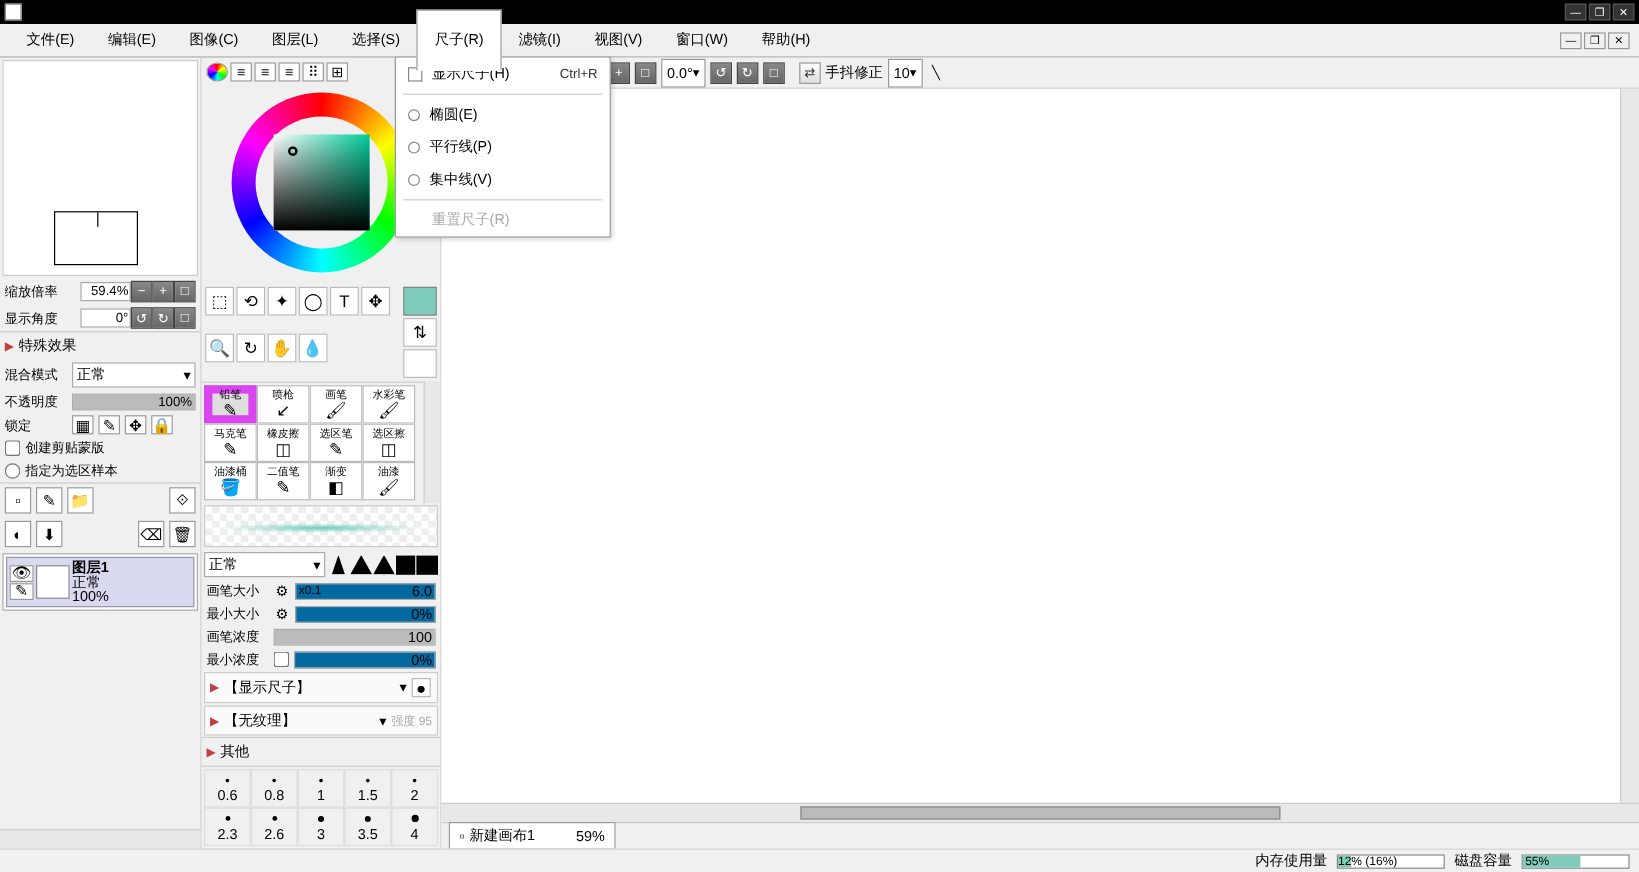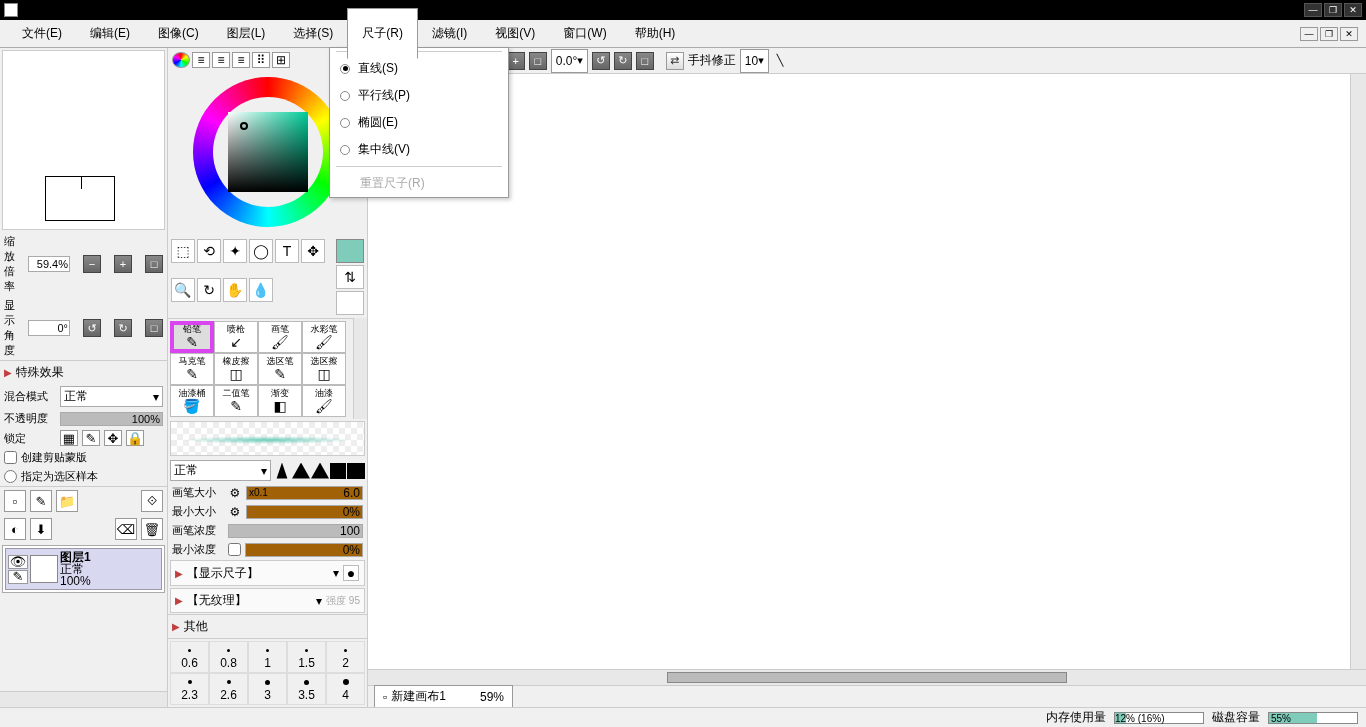--- a/index.html
+++ b/index.html
@@ -11,21 +11,21 @@
 .menubar{height:28px;background:#f0f0f0;border-bottom:1px solid #aaa;display:flex;align-items:center;padding:0 8px}
 .menuitem{padding:16px 14px;cursor:pointer}
 .menuitem.open{background:#fff;border:1px solid #999;border-bottom:1px solid #fff;position:relative;z-index:11}
 .docbtns{margin-left:auto;display:flex}
 .docbtns .winbtn{background:#f0f0f0;color:#000;border:1px solid #999}
 .workspace{flex:1;display:flex;position:relative;overflow:hidden}
 .leftcol{width:168px;background:#f0f0f0;border-right:1px solid #ccc;display:flex;flex-direction:column}
 .navpanel{height:180px;background:#fff;border:1px solid #ccc;margin:2px;position:relative}
 .navthumb{position:absolute;left:42px;top:125px;width:70px;height:45px;border:1px solid #000}
 .navthumb::after{content:"";position:absolute;left:35px;top:0;width:1px;height:12px;background:#000}
-.navrow{display:flex;align-items:center;padding:2px 4px;gap:13px}
+.navrow{display:flex;align-items:center;padding:2px 4px;gap:0}
 .navrow label{flex:1;font-size:11px}
 .navrow input{width:42px;font-size:11px;text-align:right;border:1px solid #aaa;padding:1px}
 .sqbtn{width:18px;height:18px;background:linear-gradient(#888,#666);border:1px solid #444;color:#fff;display:flex;align-items:center;justify-content:center;font-size:11px;cursor:pointer}
 .sqbtn.light{background:linear-gradient(#fff,#ddd);color:#333;border:1px solid #999}
 .section-hdr{display:flex;align-items:center;padding:3px 4px;border-top:1px solid #ccc}
 .tri{color:#c04040;margin-right:4px;font-size:10px}
 .proprow{display:flex;align-items:center;padding:2px 4px;gap:4px}
 .proprow label{width:52px;font-size:11px}
 .selectbox{flex:1;border:1px solid #aaa;background:#fff;padding:1px 3px;font-size:11px;display:flex;justify-content:space-between;align-items:center}
 .slider{flex:1;height:14px;border:1px solid #aaa;background:linear-gradient(90deg,#bbb 0%,#bbb 100%);position:relative;text-align:right;padding:0 2px;font-size:11px;line-height:12px}
@@ -41,32 +41,32 @@
 .colorwheel{height:170px;position:relative;display:flex;align-items:center;justify-content:center}
 .wheel{width:150px;height:150px;border-radius:50%;background:conic-gradient(red,yellow,lime,cyan,blue,magenta,red);position:relative}
 .wheel::after{content:"";position:absolute;left:20px;top:20px;right:20px;bottom:20px;border-radius:50%;background:#f0f0f0}
 .sqpicker{position:absolute;width:80px;height:80px;background:linear-gradient(to bottom,transparent,#000),linear-gradient(to right,#fff,#00cc99);z-index:2}
 .sqpicker .cursor{position:absolute;left:12px;top:10px;width:8px;height:8px;border:2px solid #000;border-radius:50%}
 .toolgrid{display:flex;flex-wrap:wrap;padding:2px}
 .tgcell{width:24px;height:24px;border:1px solid #bbb;background:#fff;display:flex;align-items:center;justify-content:center;font-size:14px;cursor:pointer;margin:1px}
 .swatch{width:28px;height:24px;background:#7fccbb;border:1px solid #888;margin:1px}
 .brushgrid{display:flex;flex-wrap:wrap;padding:2px;border-top:1px solid #ccc}
 .brushcell{width:44px;height:32px;border:1px solid #bbb;background:#fff;font-size:9px;text-align:center;display:flex;flex-direction:column;align-items:center;justify-content:center;cursor:pointer;position:relative}
-.brushcell.sel{background:#ddd;border:4px solid #d946ef}
+.brushcell.sel{background:#ddd;border:7px solid #d946ef}
 .brushcell .bname{font-size:9px;line-height:10px}
 .brushcell .bicon{font-size:14px}
 .scrolly{width:14px;background:#e8e8e8;border-left:1px solid #ccc}
 .brushpreview{height:36px;margin:2px;border:1px solid #ccc;background:repeating-conic-gradient(#eee 0 25%,#fff 0 50%) 0 0/12px 12px;position:relative}
 .brushstroke{position:absolute;left:10px;right:10px;top:14px;height:8px;background:radial-gradient(ellipse,#6fccbb,transparent 70%);border-radius:50%}
 .tipsrow{display:flex;align-items:center;padding:2px;gap:2px}
 .tips{display:flex;gap:1px}
 .tip{width:18px;height:16px;background:#000;clip-path:polygon(50% 0,100% 100%,0 100%)}
 .sliderrow{display:flex;align-items:center;padding:2px 4px;gap:4px}
 .sliderrow label{width:52px;font-size:11px}
-.sliderbar{flex:1;height:14px;border:1px solid #aaa;background:#a16207;position:relative;font-size:10px;text-align:right;padding:0 2px;line-height:12px}
+.sliderbar{flex:1;height:14px;border:1px solid #aaa;background:#0369a1;position:relative;font-size:10px;text-align:right;padding:0 2px;line-height:12px}
 .sliderbar .left{position:absolute;left:2px;font-size:10px}
 .sliderbar.filled{background:linear-gradient(90deg,#bbb 100%,#bbb 100%)}
 .collap{display:flex;align-items:center;padding:3px 4px;border:1px solid #ccc;margin:1px 2px;background:#fafafa}
 .sizegrid{display:grid;grid-template-columns:repeat(5,1fr);padding:2px;border-top:1px solid #ccc}
 .sizecell{height:32px;border:1px solid #ddd;display:flex;flex-direction:column;align-items:center;justify-content:flex-end;font-size:10px;padding:2px}
 .sizecell .dot{width:3px;height:3px;background:#000;border-radius:50%;margin:auto}
 .canvaswrap{flex:1;display:flex;flex-direction:column;background:#fff}
 .toolbar2{height:26px;background:#f0f0f0;border-bottom:1px solid #ccc;display:flex;align-items:center;padding:0 4px;gap:4px}
 .tb2item{height:24px;border:1px solid #999;background:#fff;padding:0 4px;display:flex;align-items:center;font-size:11px}
 .canvas{flex:1;background:#fff;position:relative}
@@ -110,32 +110,33 @@
   <div class="menuitem">窗口(W)</div>
   <div class="menuitem">帮助(H)</div>
   <div class="docbtns">
     <div class="winbtn">—</div>
     <div class="winbtn">❐</div>
     <div class="winbtn">✕</div>
   </div>
 </div>
 
 <div class="dropdown">
+  <div class="dditem">
+    <span class="chk"></span>
+    <span>显示尺子(H)</span>
+    <span class="accel">Ctrl+R</span>
+  </div>
   <div class="ddsep"></div>
   <div class="dditem">
-      <span class="radio on"></span>
-      <span>直线(S)</span>
+      <span class="radio"></span>
+      <span>椭圆(E)</span>
     </div>
   <div class="dditem">
       <span class="radio"></span>
       <span>平行线(P)</span>
-    </div>
-  <div class="dditem">
-      <span class="radio"></span>
-      <span>椭圆(E)</span>
     </div>
   <div class="dditem">
       <span class="radio"></span>
       <span>集中线(V)</span>
     </div>
   <div class="ddsep"></div>
   <div class="dditem disabled">
       <span style="width:12px"></span>
       <span>重置尺子(R)</span>
     </div>

